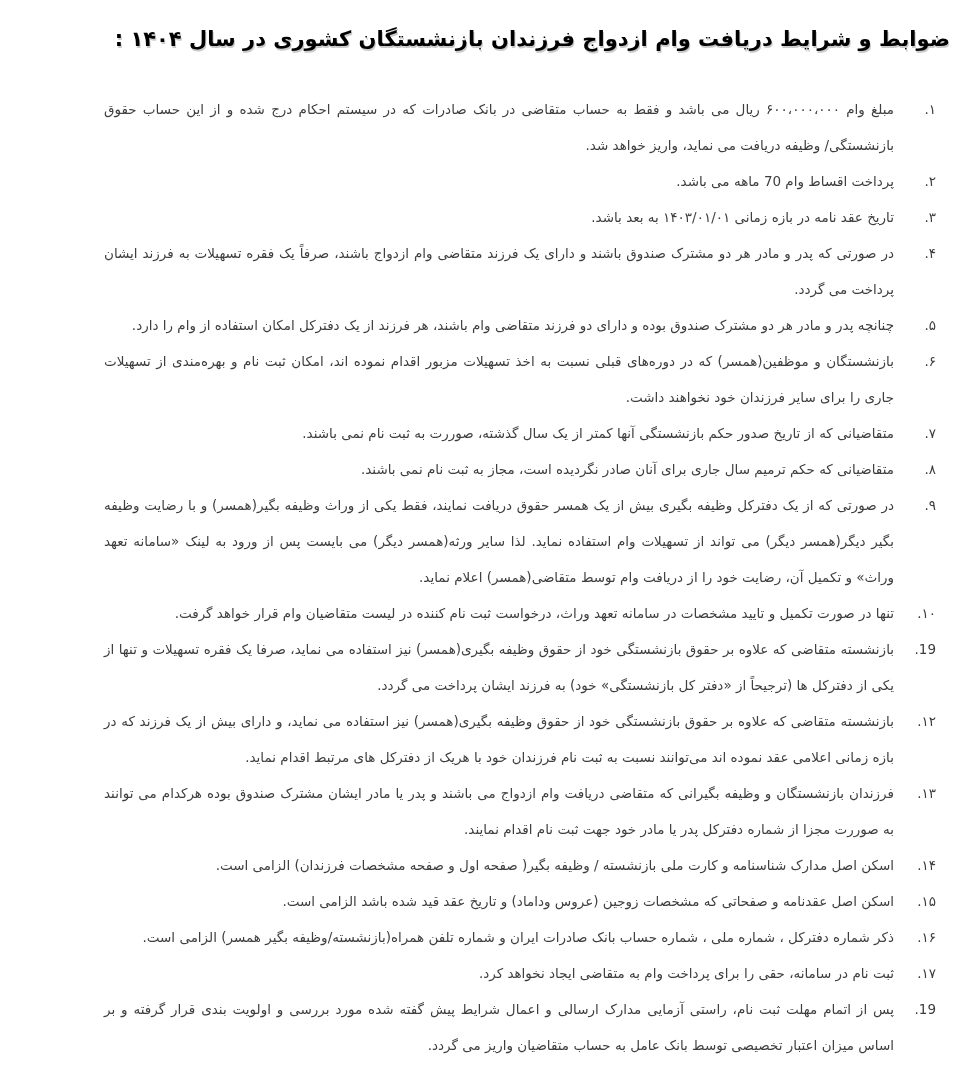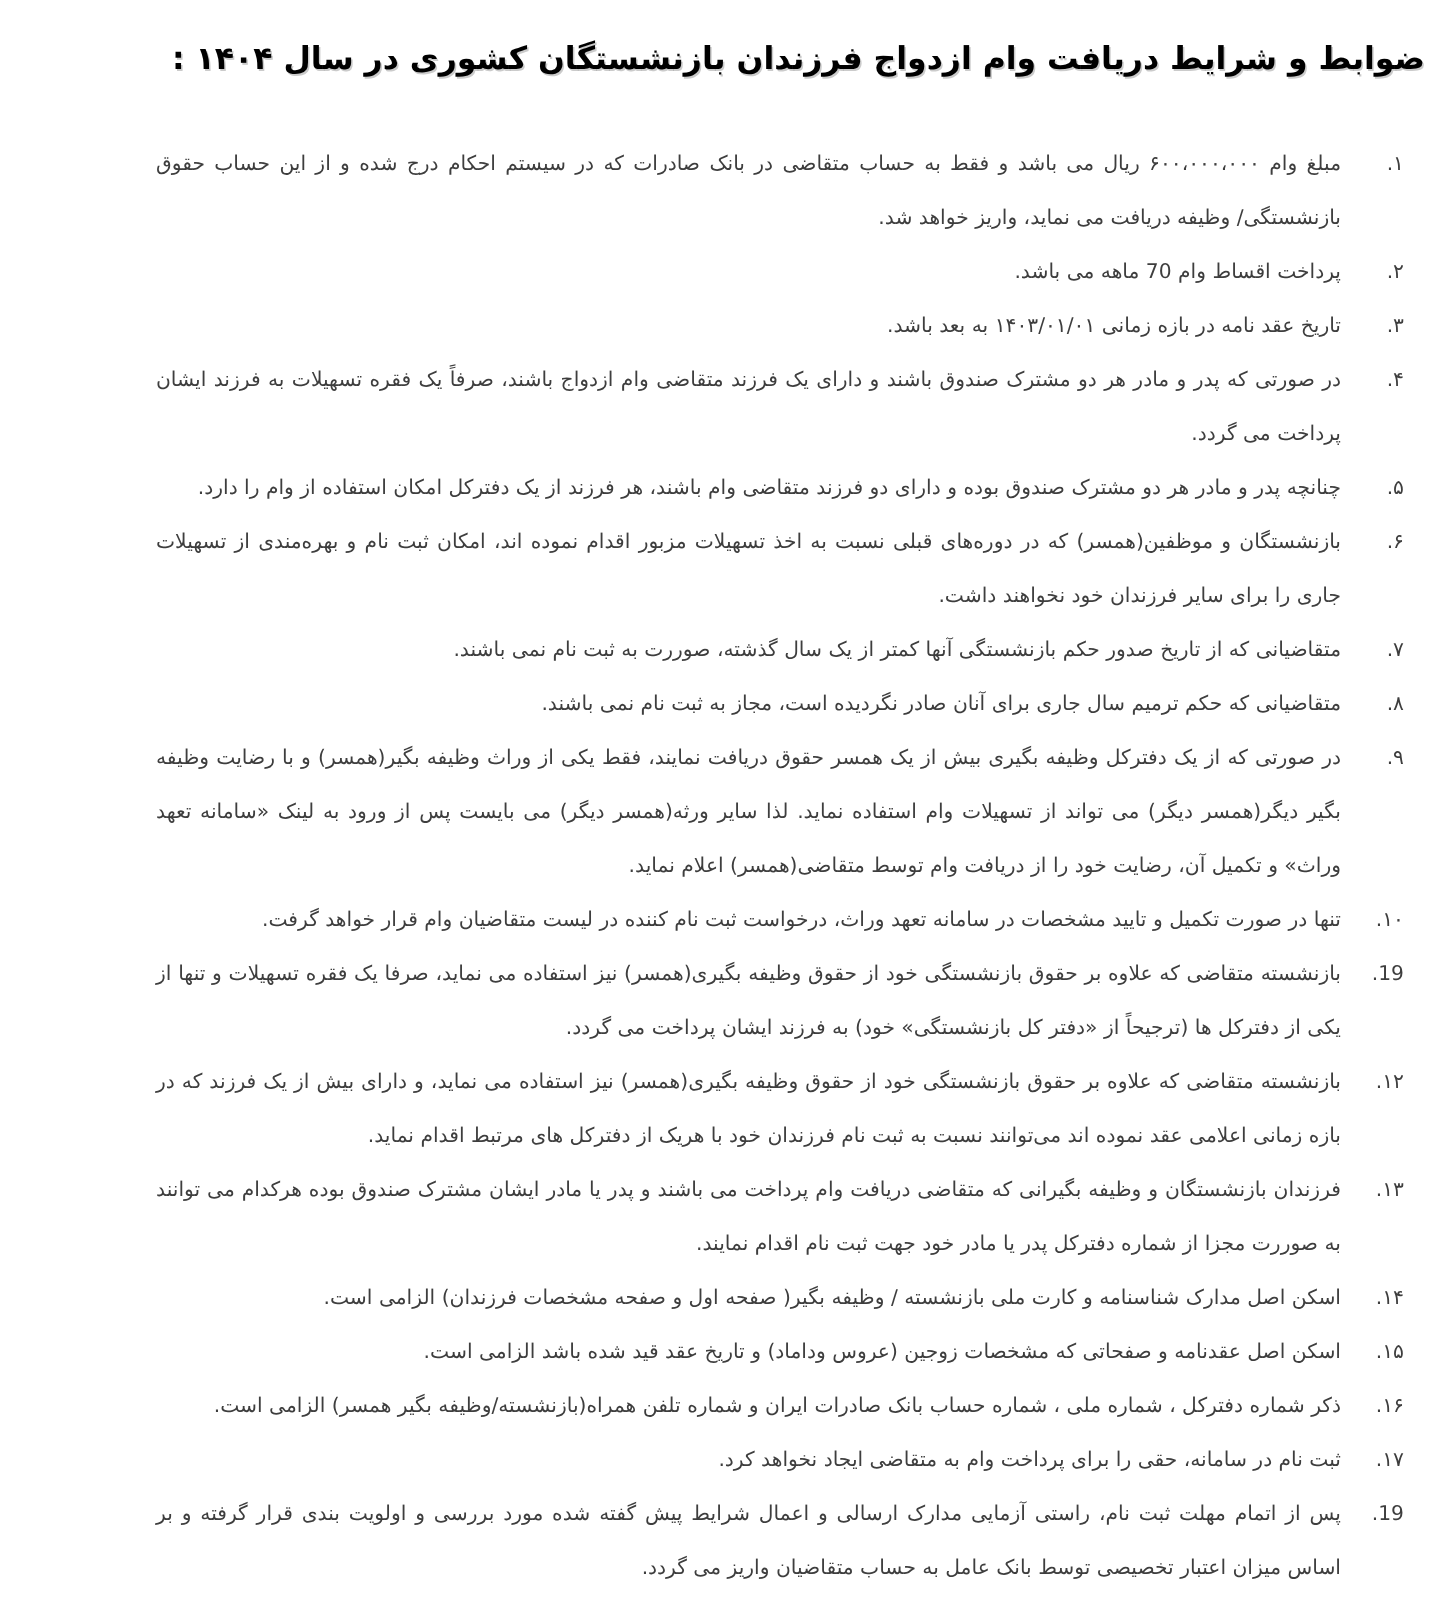--- a/index.html
+++ b/index.html
@@ -102,21 +102,21 @@
     <span class="item-text">بازنشسته متقاضی که علاوه بر حقوق بازنشستگی خود از حقوق وظیفه بگیری(همسر) نیز استفاده می نماید، صرفا یک فقره تسهیلات و تنها از یکی از دفترکل ها (ترجیحاً از «دفتر کل بازنشستگی» خود) به فرزند ایشان پرداخت می گردد.</span>
   </div>
 
   <div class="item">
     <span class="item-num">۱۲.</span>
     <span class="item-text">بازنشسته متقاضی که علاوه بر حقوق بازنشستگی خود از حقوق وظیفه بگیری(همسر) نیز استفاده می نماید، و دارای بیش از یک فرزند که در بازه زمانی اعلامی عقد نموده اند می‌توانند نسبت به ثبت نام فرزندان خود با هریک از دفترکل های مرتبط اقدام نماید.</span>
   </div>
 
   <div class="item">
     <span class="item-num">۱۳.</span>
-    <span class="item-text">فرزندان بازنشستگان و وظیفه بگیرانی که متقاضی دریافت وام پرداخت می باشند و پدر یا مادر ایشان مشترک صندوق بوده هرکدام می توانند به صوررت مجزا از شماره دفترکل پدر یا مادر خود جهت ثبت نام اقدام نمایند.</span>
+    <span class="item-text">فرزندان بازنشستگان و وظیفه بگیرانی که متقاضی دریافت وام ازدواج می باشند و پدر یا مادر ایشان مشترک صندوق بوده هرکدام می توانند به صوررت مجزا از شماره دفترکل پدر یا مادر خود جهت ثبت نام اقدام نمایند.</span>
   </div>
 
   <div class="item">
     <span class="item-num">۱۴.</span>
     <span class="item-text">اسکن اصل مدارک شناسنامه و کارت ملی بازنشسته / وظیفه بگیر( صفحه اول و صفحه مشخصات فرزندان) الزامی است.</span>
   </div>
 
   <div class="item">
     <span class="item-num">۱۵.</span>
     <span class="item-text">اسکن اصل عقدنامه و صفحاتی که مشخصات زوجین (عروس وداماد) و تاریخ عقد قید شده باشد الزامی است.</span>

